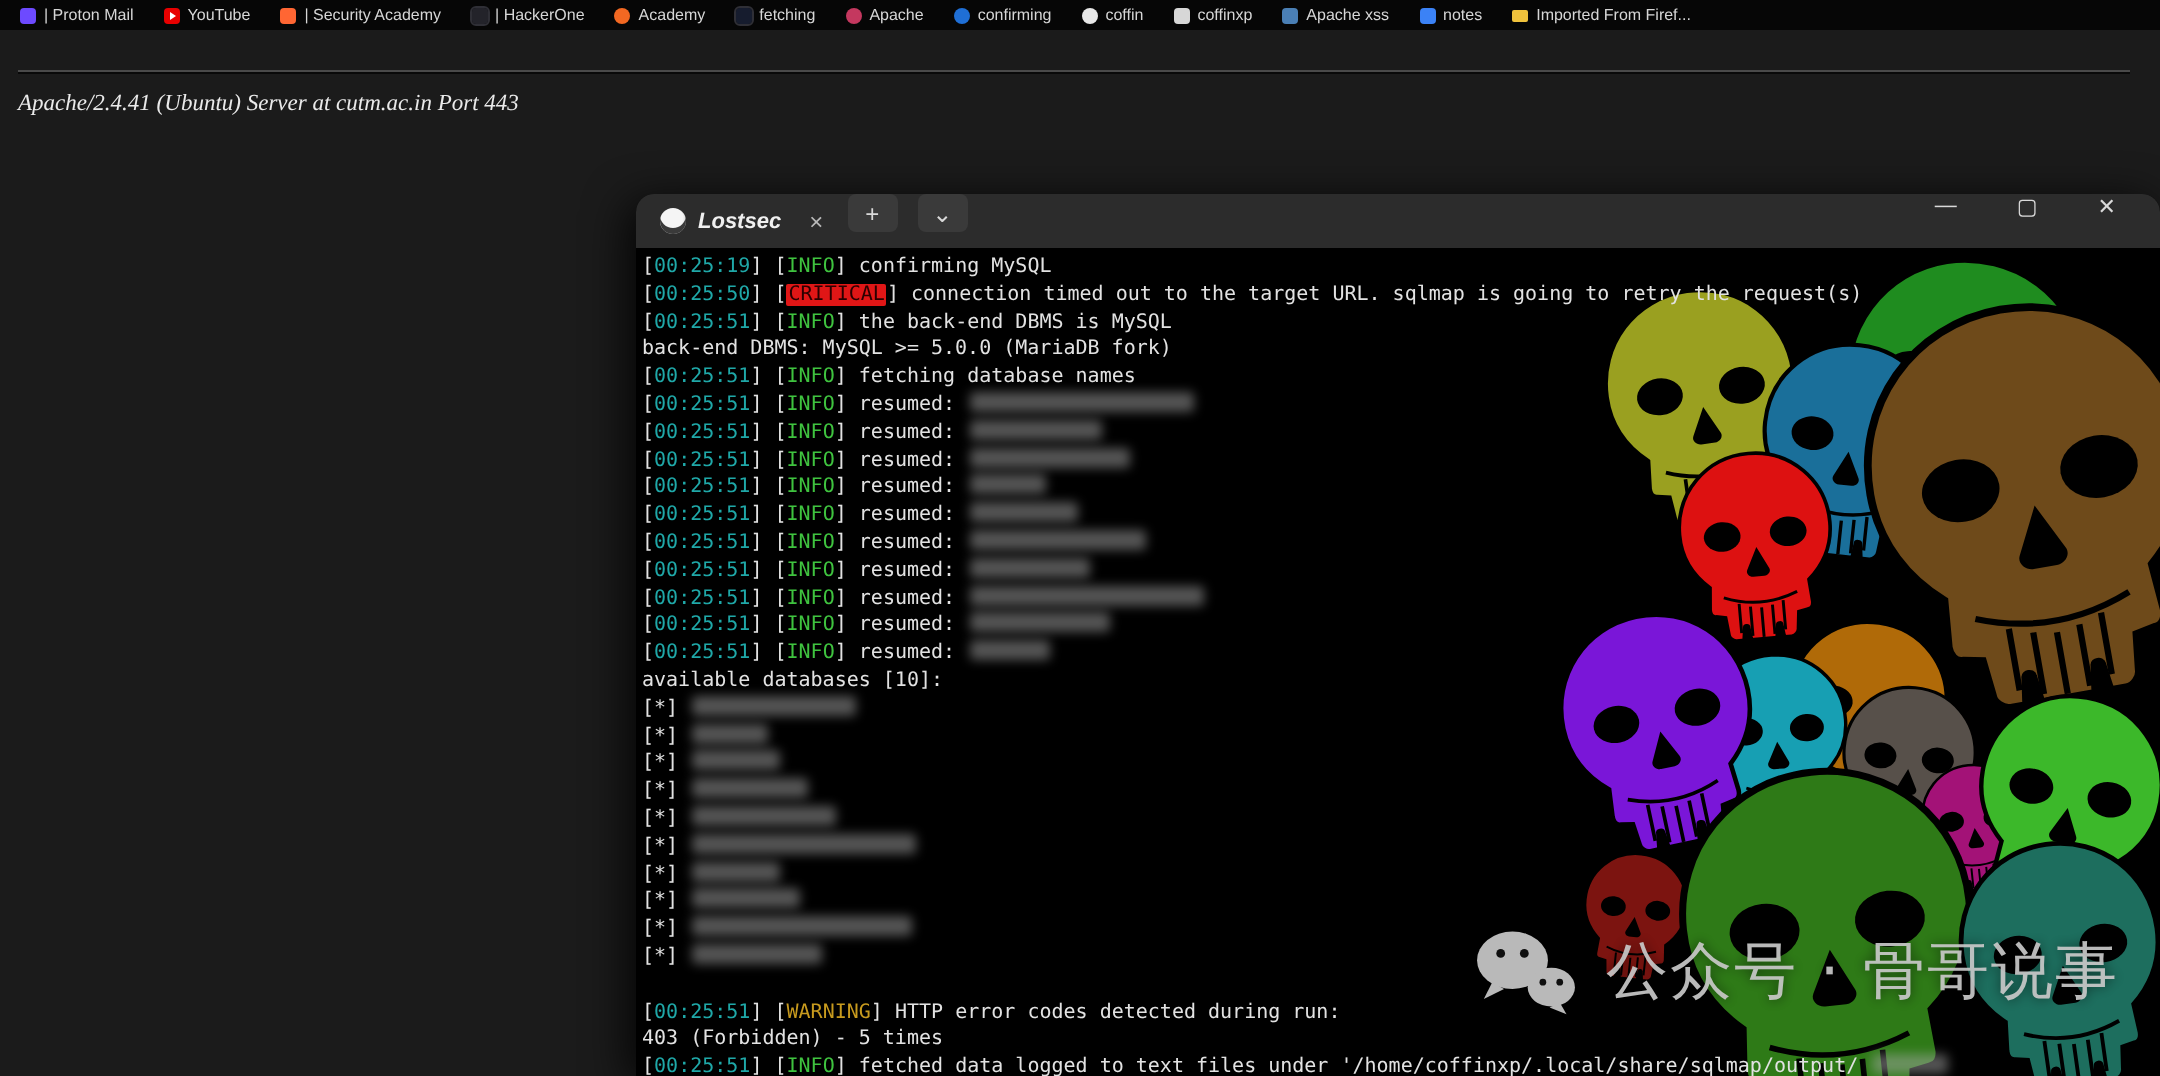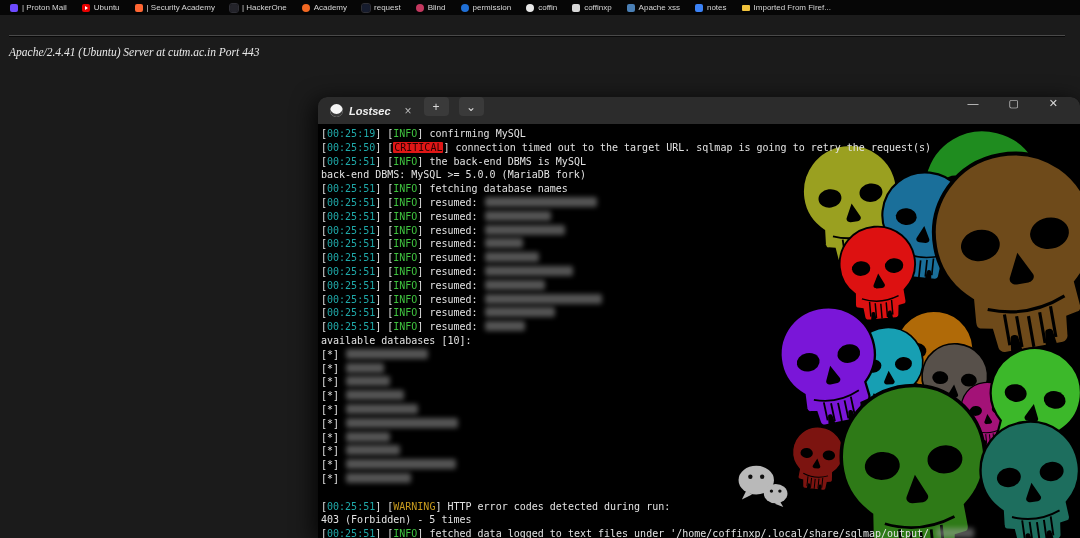--- a/index.html
+++ b/index.html
@@ -46,45 +46,45 @@
 </head>
 <body>
 
 <div class="bookmarks">
     <span class="bm-item">
       <span class="bm-icon square" style="background: rgb(109, 74, 255);"></span>
       <span>| Proton Mail</span>
     </span>
     <span class="bm-item">
       <span class="bm-icon play" style="background: rgb(232, 0, 0);"></span>
-      <span>Ubuntu</span>
+      <span>YouTube</span>
     </span>
     <span class="bm-item">
       <span class="bm-icon square" style="background: rgb(255, 102, 51);"></span>
       <span>| Security Academy</span>
     </span>
     <span class="bm-item">
       <span class="bm-icon square dark" style="background: rgb(35, 35, 42);"></span>
       <span>| HackerOne</span>
     </span>
     <span class="bm-item">
       <span class="bm-icon circle" style="background: rgb(242, 104, 34);"></span>
       <span>Academy</span>
     </span>
     <span class="bm-item">
       <span class="bm-icon square dark" style="background: rgb(22, 28, 46);"></span>
-      <span>request</span>
+      <span>fetching</span>
     </span>
     <span class="bm-item">
       <span class="bm-icon circle" style="background: rgb(196, 56, 95);"></span>
-      <span>Blind</span>
+      <span>Apache</span>
     </span>
     <span class="bm-item">
       <span class="bm-icon circle" style="background: rgb(31, 111, 214);"></span>
-      <span>permission</span>
+      <span>confirming</span>
     </span>
     <span class="bm-item">
       <span class="bm-icon circle" style="background: rgb(232, 232, 232);"></span>
       <span>coffin</span>
     </span>
     <span class="bm-item">
       <span class="bm-icon square" style="background: rgb(215, 215, 215);"></span>
       <span>coffinxp</span>
     </span>
     <span class="bm-item">
@@ -185,13 +185,14 @@
       <ellipse cx="24" cy="19" rx="21" ry="17"></ellipse>
       <path d="M12 32l-5 10 12-6z"></path>
       <ellipse cx="47" cy="35" rx="14" ry="11.5"></ellipse>
       <path d="M52 44l4 7-10-4z"></path>
     </g>
     <circle cx="17" cy="15" r="2.6" fill="#111"></circle>
     <circle cx="31" cy="15" r="2.6" fill="#111"></circle>
     <circle cx="42" cy="32" r="2" fill="#111"></circle>
     <circle cx="52" cy="32" r="2" fill="#111"></circle>
   </svg>
+  <span class="wm-text">公众号 · 骨哥说事</span>
 </div>
 
 </body></html>

